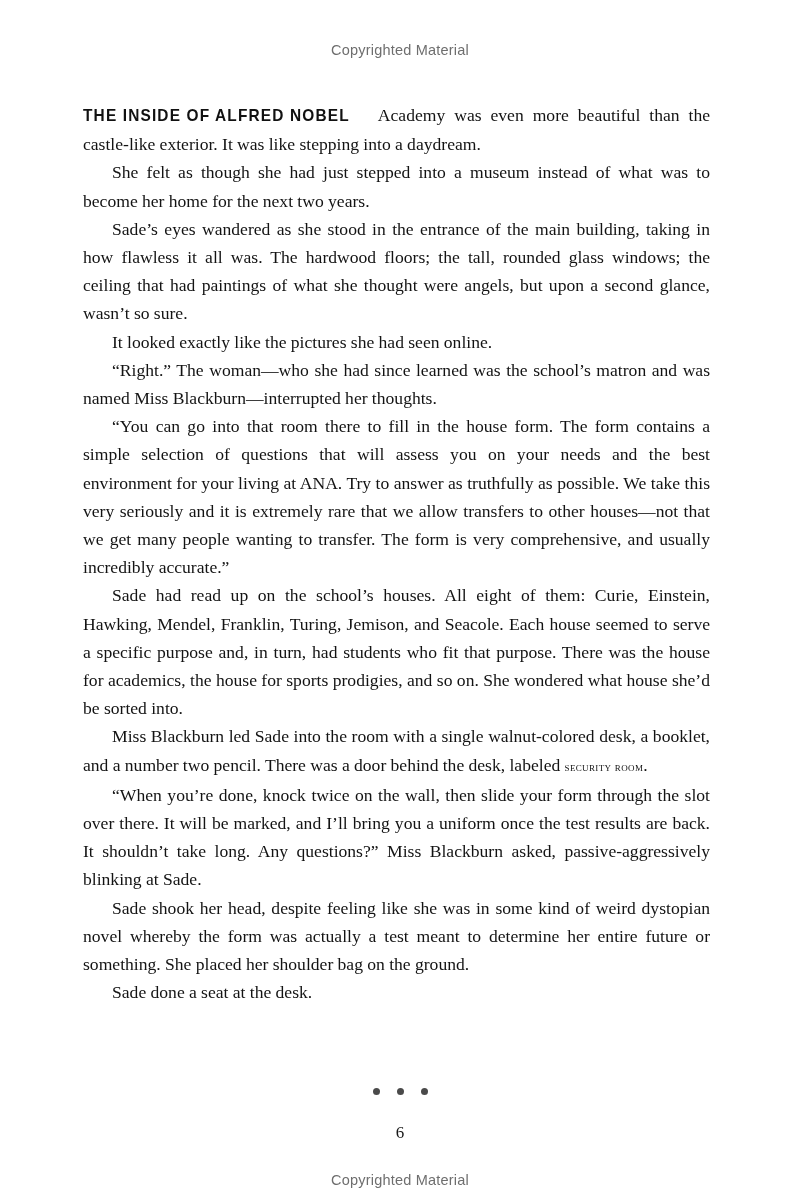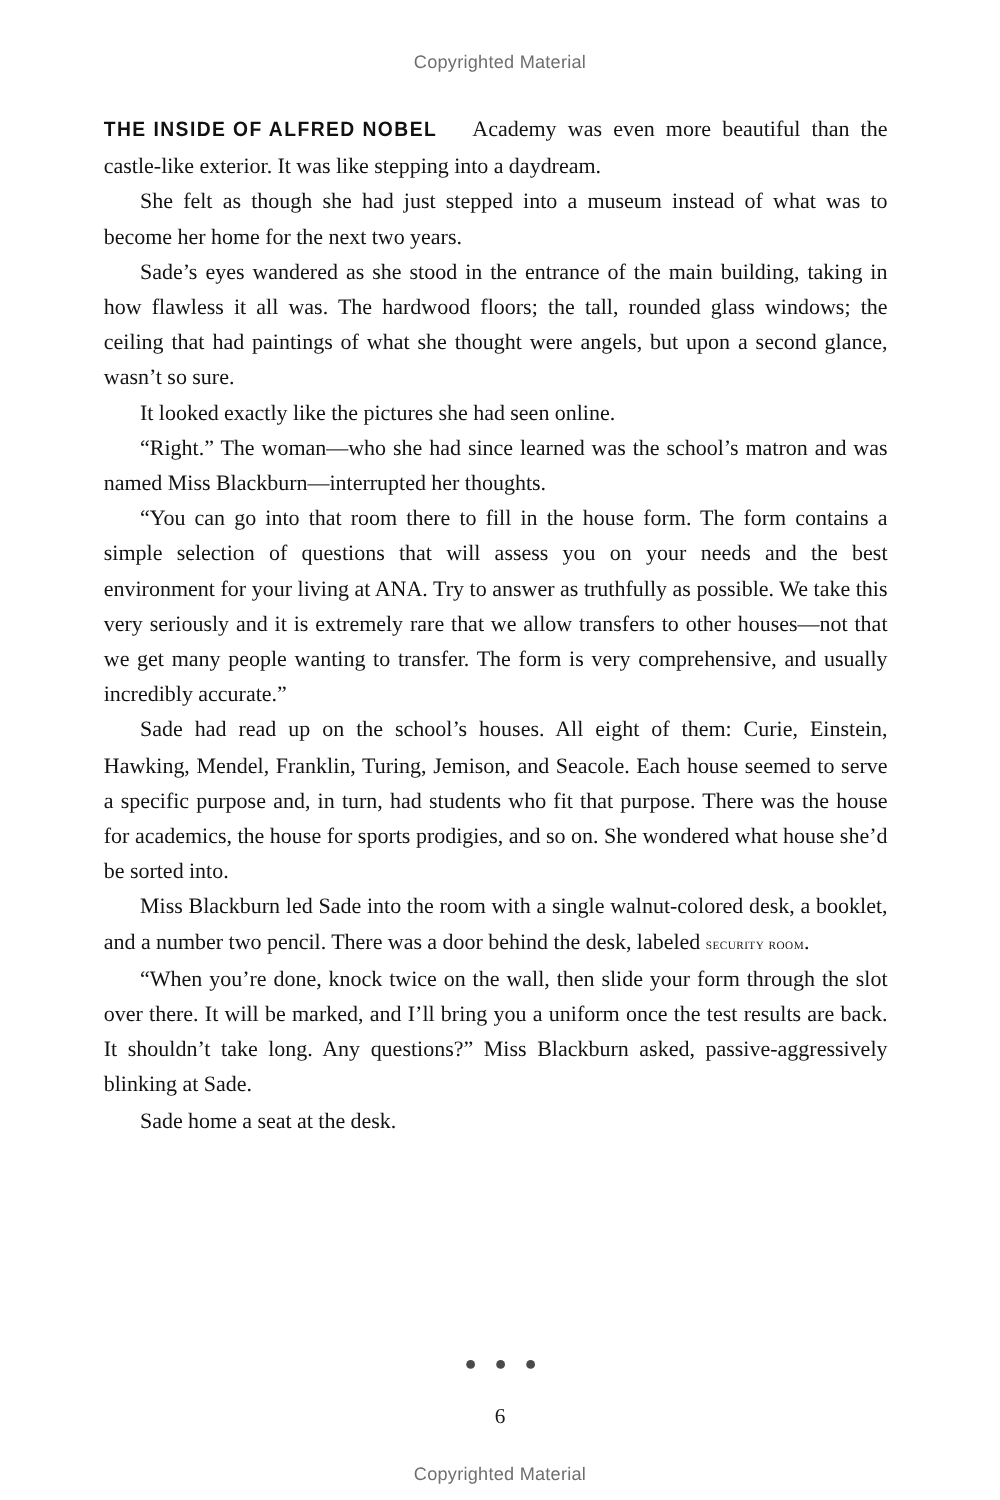--- a/index.html
+++ b/index.html
@@ -42,21 +42,21 @@
     font-size: 14.5px;
     letter-spacing: 0.2px;
     color: #6e6e6e;
     white-space: nowrap;
   }
 
   
   .textblock {
     position: absolute;
     left: 83px;
-    top: 73px;
+    top: 85px;
     width: 627px;
   }
 
   .para {
     margin: 0;
     font-family: "Liberation Serif", "DejaVu Serif", serif;
     font-size: 17.6px;
     line-height: 28.2px;
     color: #131313;
     text-align: justify;
@@ -140,23 +140,24 @@
     <p class="para">“Right.” The woman—who she had since learned was the school’s matron and was named Miss Blackburn—interrupted her thoughts.</p>
 
     <p class="para">“You can go into that room there to fill in the house form. The form contains a simple selection of questions that will assess you on your needs and the best environment for your living at ANA. Try to answer as truthfully as possible. We take this very seriously and it is extremely rare that we allow transfers to other houses—not that we get many people wanting to transfer. The form is very comprehensive, and usually incredibly accurate.”</p>
 
     <p class="para">Sade had read up on the school’s houses. All eight of them: Curie, Einstein, Hawking, Mendel, Franklin, Turing, Jemison, and Seacole. Each house seemed to serve a specific purpose and, in turn, had students who fit that purpose. There was the house for academics, the house for sports prodigies, and so on. She wondered what house she’d be sorted into.</p>
 
     <p class="para"><span>Miss Blackburn led Sade into the room with a single walnut-colored desk, a booklet, and a number two pencil. There was a door behind the desk, labeled </span><span class="smallcaps">security room</span><span>.</span></p>
 
     <p class="para">“When you’re done, knock twice on the wall, then slide your form through the slot over there. It will be marked, and I’ll bring you a uniform once the test results are back. It shouldn’t take long. Any questions?” Miss Blackburn asked, passive-aggressively blinking at Sade.</p>
 
+    <p class="para">Sade shook her head, despite feeling like she was in some kind of weird dystopian novel whereby the form was actually a test meant to determine her entire future or something. She placed her shoulder bag on the ground.</p>
 
 
-    <p class="para">Sade home a seat at the desk.</p>
+    <p class="para">Sade done a seat at the desk.</p>
 
 
   </div>
 
   <div class="ornament">
     <span class="dot"></span>
     <span class="dot"></span>
     <span class="dot"></span>
   </div>
 

